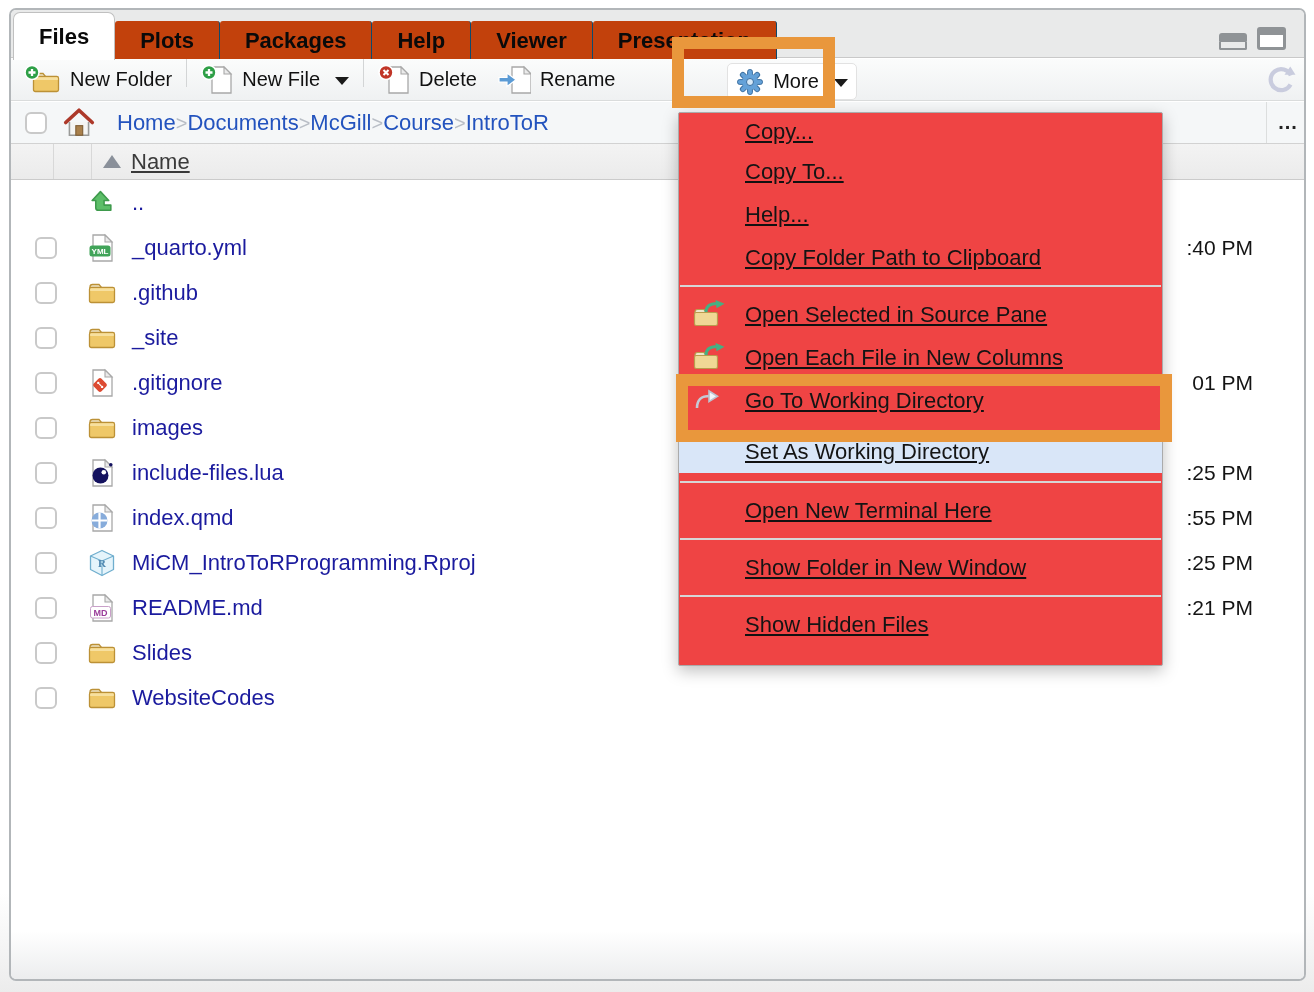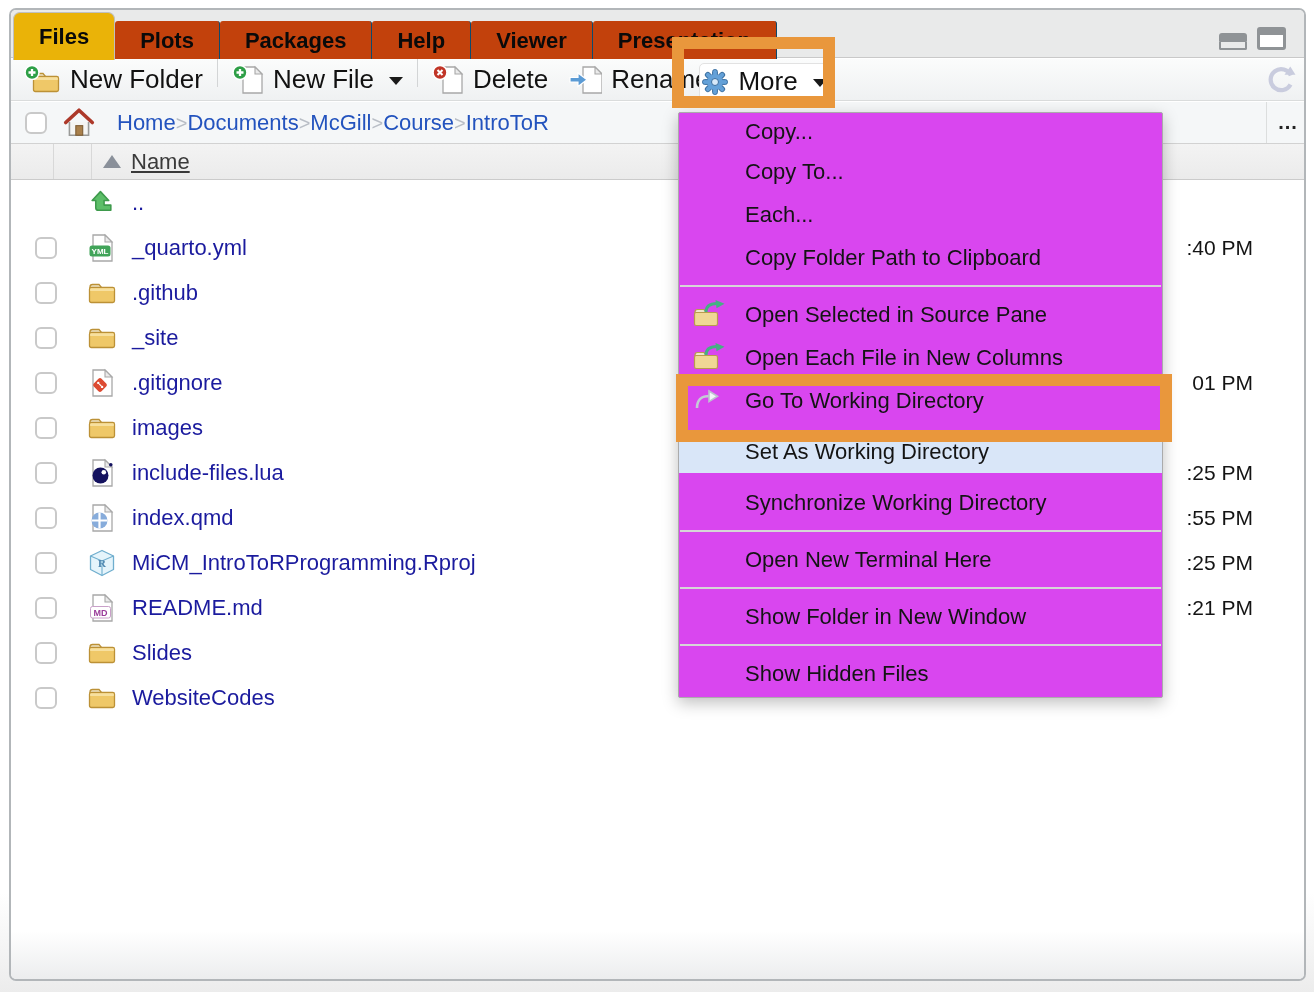--- a/index.html
+++ b/index.html
@@ -14,38 +14,38 @@
   .pane-fade{position:absolute;left:0;right:0;bottom:0;height:48px;border-radius:0 0 5px 5px;
     background:linear-gradient(rgba(236,237,238,0),#ECEDEE);pointer-events:none;}
 
   
   .tabbar{position:absolute;left:0;top:0;width:100%;height:48px;background:#E9EAEA;
     border-bottom:1px solid #C9C9C9;border-radius:5px 5px 0 0;box-sizing:border-box;}
   .tabs{display:flex;height:48px;padding-left:2px;}
   .tab{height:39px;margin-top:11px;padding:0 25px;display:flex;align-items:center;
     font-weight:bold;font-size:22px;color:#0a0a0a;background:#c2410c;
     border-right:1px solid #0c4a6e;cursor:default;border-radius:3px 3px 0 0;}
-  .tab.active{height:47px;margin-top:2px;background:#eab308;border:1px solid #C0C0C0;border-bottom:none;
+  .tab.active{height:47px;margin-top:2px;background:#ffffff;border:1px solid #C0C0C0;border-bottom:none;
     border-radius:7px 7px 0 0;position:relative;z-index:2;}
   .win-btns{position:absolute;right:18px;bottom:7px;display:flex;gap:10px;align-items:flex-end;}
   .win-min{width:28px;}
   .win-min .bar{width:28px;height:9px;background:#8F9396;border-radius:3px 3px 1px 1px;}
   .win-min .tray{width:24px;height:6px;border:2px solid #8F9396;border-top:none;margin:0 auto;border-radius:0 0 2px 2px;}
   .win-max{width:29px;height:23px;box-sizing:border-box;border:3px solid #8F9396;border-top:8px solid #8F9396;border-radius:3px;background:#fff;}
 
   
   .toolbar{position:absolute;top:49px;left:0;width:100%;height:42px;box-sizing:border-box;
     background:linear-gradient(#FBFCFC,#EFF1F2);border-bottom:1px solid #DADCDC;
-    display:flex;font-size:26px;}
+    display:flex;font-size:20px;}
   .tb-btn{display:flex;align-items:center;gap:9px;cursor:default;}
   .tb-sep{width:1px;height:28px;background:#D3D5D6;margin:0 14px;}
   .caret{width:0;height:0;border-left:7px solid transparent;border-right:7px solid transparent;
     border-top:8px solid #1a1a1a;margin-left:6px;margin-top:3px;}
   .icon{display:inline-flex;align-items:center;justify-content:center;line-height:0;}
-  .more-btn{position:absolute;left:688px;top:4px;width:128px;height:35px;background:#fff;
+  .more-btn{position:absolute;left:716px;top:4px;width:128px;height:35px;background:#fff;
     border:1px solid #E2E2E2;border-radius:5px;display:flex;align-items:center;justify-content:center;gap:9px;}
   .refresh{position:absolute;right:6px;top:4px;}
 
   
   .crumb{position:absolute;top:92px;left:0;width:100%;height:41px;background:#F5F7F8;
     display:flex;align-items:center;font-size:22px;}
   .cb{width:22px;height:22px;border:2px solid #C9C9C9;border-radius:6px;background:#fff;box-sizing:border-box;}
   .crumb .cb{margin-left:14px;}
   .crumb .home{margin-left:15px;}
   .crumb-links{display:flex;align-items:center;margin-left:21px;}
@@ -66,23 +66,23 @@
 
   
   .filelist{position:absolute;top:170px;left:0;right:0;}
   .file-row{display:flex;align-items:center;height:45px;position:relative;}
   .cb-cell{width:23px;margin-left:24px;flex:0 0 auto;}
   .icon-cell{margin-left:28px;width:32px;display:flex;justify-content:center;flex:0 0 auto;}
   .file-name{margin-left:14px;font-size:22px;color:#1B1B9E;cursor:pointer;white-space:nowrap;}
   .file-time{position:absolute;right:51px;font-size:21px;color:#141414;white-space:nowrap;}
 
   
-  .menu{position:absolute;left:678px;top:112px;width:485px;box-sizing:border-box;background:#d946ef;
+  .menu{position:absolute;left:678px;top:112px;width:485px;box-sizing:border-box;background:#ef4444;
     border:1px solid #ABABAB;border-radius:2px;box-shadow:0 5px 16px rgba(0,0,0,0.25);
-    padding:1px 0 2px 0;z-index:30;}
+    padding:1px 0 19px 0;z-index:30;text-decoration:underline;}
   .menu-item{position:relative;height:43px;display:flex;align-items:center;padding-left:66px;
     font-size:22px;color:#141414;cursor:default;}
   .menu-item:first-child{height:36px;}
   .menu-item.highlighted{background:#D9E6F8;margin:8px 0;}
   .mi-icon{position:absolute;left:13px;top:50%;transform:translateY(-50%);}
   .menu-sep{border-top:2px solid #D6D6D6;margin:6px 1px;}
 
   
   .ann{position:absolute;box-sizing:border-box;border:12px solid #E9973C;background:transparent;}
   .ann-more{left:672px;top:37px;width:163px;height:71px;z-index:50;}
@@ -424,21 +424,21 @@
 </div>
 
 <div class="menu">
     <div class="menu-item">
       <span class="mi-label">Copy...</span>
     </div>
     <div class="menu-item">
       <span class="mi-label">Copy To...</span>
     </div>
     <div class="menu-item">
-      <span class="mi-label">Each...</span>
+      <span class="mi-label">Help...</span>
     </div>
     <div class="menu-item">
       <span class="mi-label">Copy Folder Path to Clipboard</span>
     </div>
     <div class="menu-sep"></div>
     <div class="menu-item">
       <span class="icon mi-icon">
         <svg width="37" height="30" viewBox="0 0 37 30">
           <path d="M3 12 Q3 9.5 5.5 9.5 L12 9.5 L15 13 L3 13 Z" fill="#EFE6CA" stroke="#B99C4D" stroke-width="1.2"></path>
           <rect x="2.5" y="12.5" width="23" height="13" rx="1.8" fill="#F0D795" stroke="#B99C4D" stroke-width="1.2"></rect>
@@ -464,23 +464,20 @@
         <svg width="32" height="28" viewBox="0 0 32 28">
           <path d="M5 21 C5 11 11 9 18 9" fill="none" stroke="#C4CAD6" stroke-width="2.6"></path>
           <path d="M17 4 L25.5 9.3 L17 14.6 Z" fill="#F2F4F8" stroke="#BCC2CF" stroke-width="1.6"></path>
         </svg>
       </span>
       <span class="mi-label">Go To Working Directory</span>
     </div>
     <div class="menu-item highlighted">
       <span class="mi-label">Set As Working Directory</span>
     </div>
-    <div class="menu-item">
-      <span class="mi-label">Synchronize Working Directory</span>
-    </div>
     <div class="menu-sep"></div>
     <div class="menu-item">
       <span class="mi-label">Open New Terminal Here</span>
     </div>
     <div class="menu-sep"></div>
     <div class="menu-item">
       <span class="mi-label">Show Folder in New Window</span>
     </div>
     <div class="menu-sep"></div>
     <div class="menu-item">

